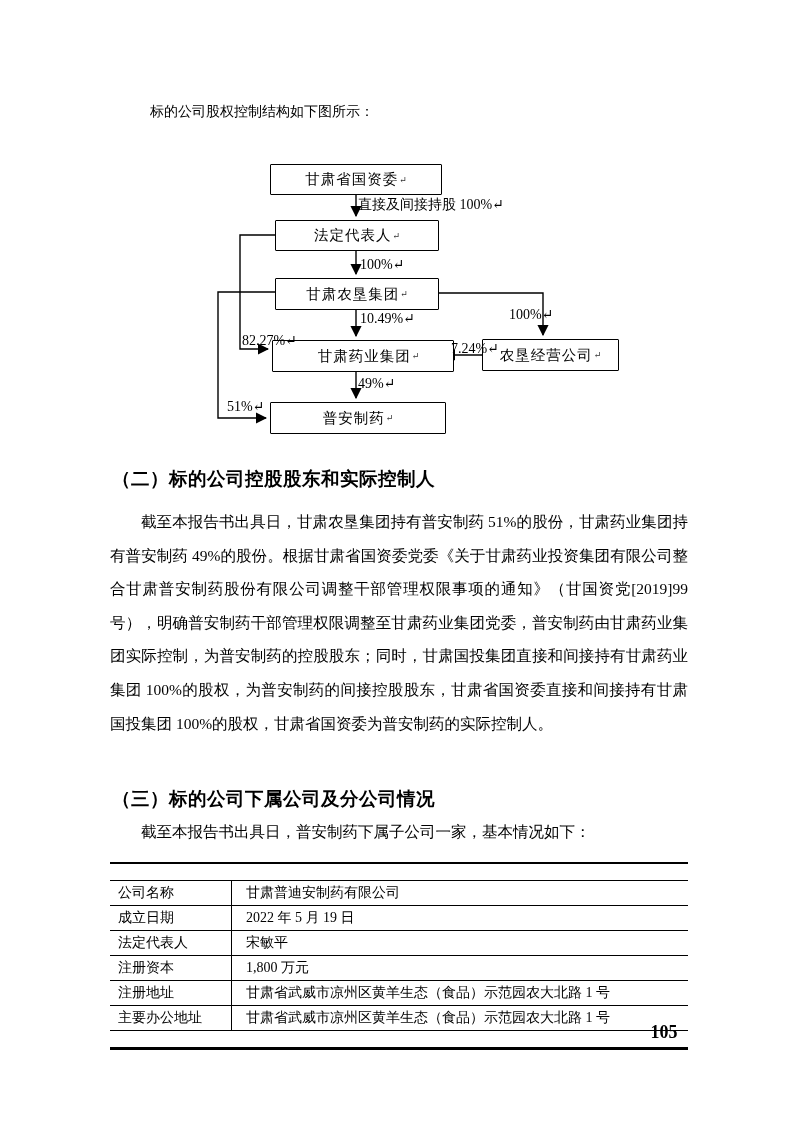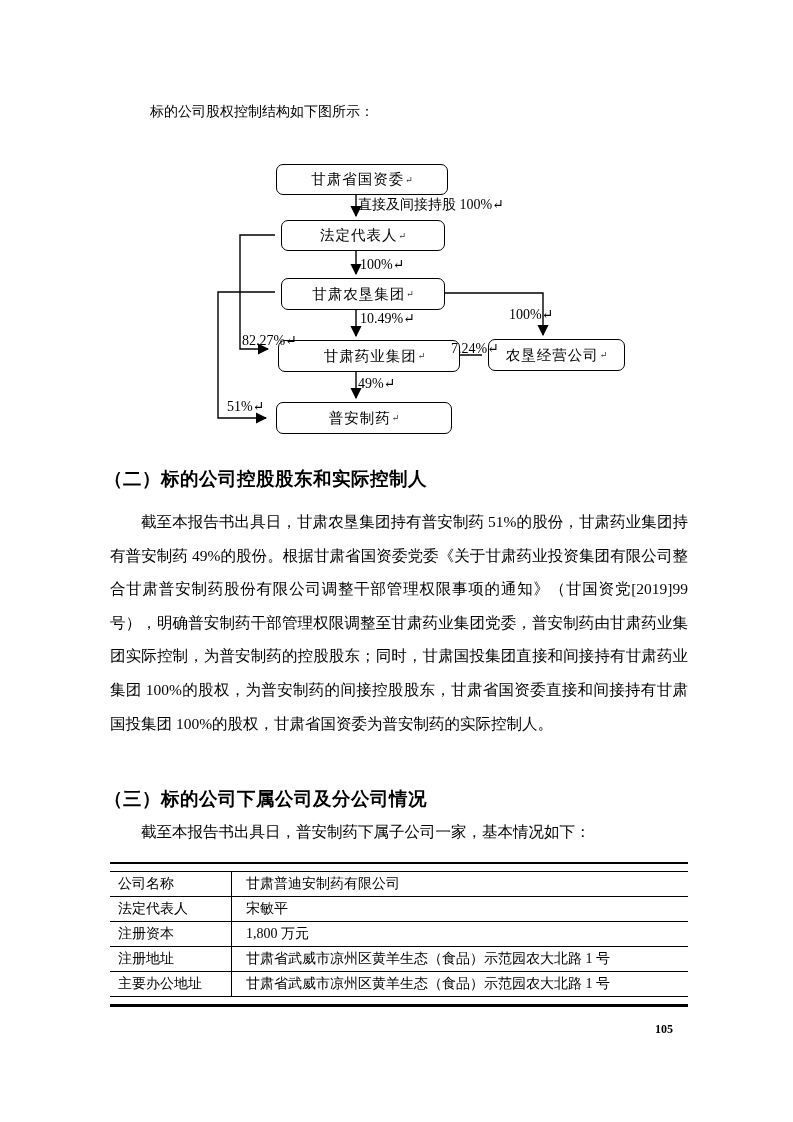--- a/index.html
+++ b/index.html
@@ -8,52 +8,52 @@
     font-family:"Liberation Serif","DejaVu Serif",serif;color:#000;overflow:hidden;
   }
   .intro{
     position:absolute;left:122px;top:100px;width:578px;
     font-size:14px;line-height:24px;text-indent:2em;
   }
   
   .diagram{position:absolute;left:0;top:160px;width:793px;height:290px;}
   .diagram svg{position:absolute;left:0;top:0;}
   .node{
-    position:absolute;border:1.5px solid #000;border-radius:7px;background:#fff;
+    position:absolute;border:1.5px solid #000;border-radius:1px;background:#fff;
     display:flex;align-items:center;justify-content:center;
-    font-size:14.5px;letter-spacing:1px;white-space:nowrap;margin-left:6px;
+    font-size:14.5px;letter-spacing:1px;white-space:nowrap;
   }
   .ret{font-size:9px;color:#333;margin-left:1px;letter-spacing:0;}
   .edge-label{
     position:absolute;font-size:14px;white-space:nowrap;letter-spacing:0;
     font-family:"Liberation Serif","DejaVu Serif",serif;
   }
   
   .sec-heading{
-    position:absolute;left:104px;width:600px;
+    position:absolute;left:112px;width:600px;
     font-family:"Liberation Sans","DejaVu Sans",sans-serif;
     font-weight:bold;font-size:18.5px;letter-spacing:0.5px;
   }
   .body-para{
     position:absolute;left:110px;width:578px;
     font-size:15.5px;line-height:33.6px;text-align:justify;text-indent:2em;
   }
   
   .tbl-wrap{
     position:absolute;left:110px;top:862px;width:578px;
     border-top:2.5px solid #000;border-bottom:3px solid #000;
-    padding:7px 0;
+    padding:16px 0;
   }
   .tbl{border-top:1px solid #000;}
   .t-row{display:flex;border-bottom:1px solid #000;height:24px;align-items:center;font-size:14px;}
   .t-label{width:113px;flex:0 0 113px;border-right:1px solid #000;padding-left:8px;height:100%;display:flex;align-items:center;}
   .t-value{flex:1;padding-left:14px;height:100%;display:flex;align-items:center;white-space:nowrap;overflow:hidden;text-align:center;}
   .page-num{
     position:absolute;left:648px;top:1022px;width:32px;text-align:center;
-    font-weight:bold;font-size:12px;
+    font-weight:bold;font-size:18px;
   }
 </style>
 </head>
 <body>
 
 <div class="page">
 
   <div class="intro">标的公司股权控制结构如下图所示：</div>
 
   <div class="diagram">
@@ -116,20 +116,24 @@
   <div class="sec-heading" style="top:786px;">（三）标的公司下属公司及分公司情况</div>
   <div class="body-para" style="top:820px;line-height:24px;">截至本报告书出具日，普安制药下属子公司一家，基本情况如下：</div>
 
   <div class="tbl-wrap">
     <div class="tbl">
       <div class="t-row">
         <div class="t-label">公司名称</div>
         <div class="t-value">甘肃普迪安制药有限公司</div>
       </div>
       <div class="t-row">
+        <div class="t-label">成立日期</div>
+        <div class="t-value">2022 年 5 月 19 日</div>
+      </div>
+      <div class="t-row">
         <div class="t-label">法定代表人</div>
         <div class="t-value">宋敏平</div>
       </div>
       <div class="t-row">
         <div class="t-label">注册资本</div>
         <div class="t-value">1,800 万元</div>
       </div>
       <div class="t-row">
         <div class="t-label">注册地址</div>
         <div class="t-value">甘肃省武威市凉州区黄羊生态（食品）示范园农大北路 1 号</div>

